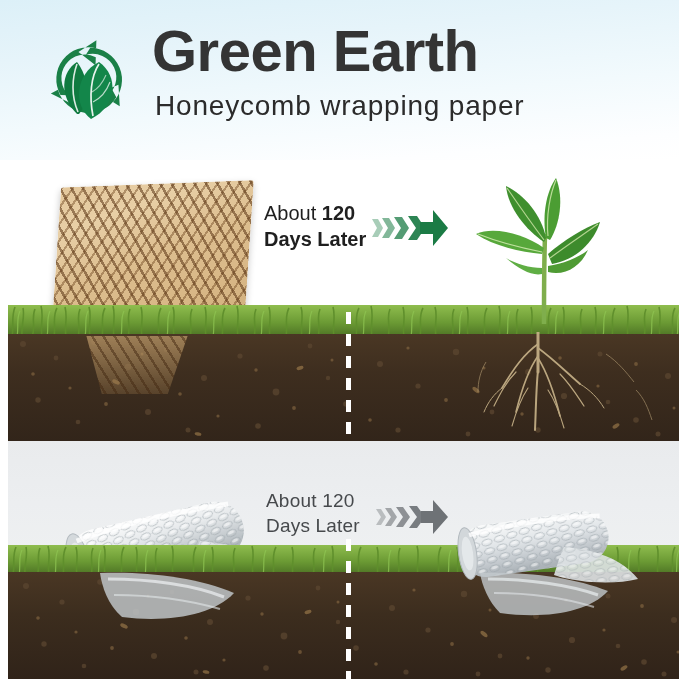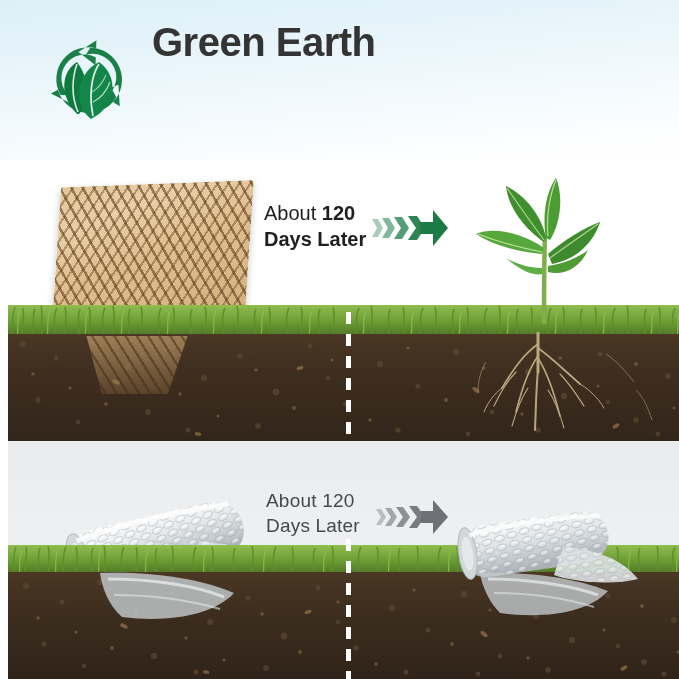--- a/index.html
+++ b/index.html
@@ -13,21 +13,21 @@
 
   
   .header {
     position: absolute; left:0; top:0; width:679px; height:160px;
     background: linear-gradient(175deg, #dcf0f8 0%, #e6f4fa 28%, #f2fafd 60%, #fdfeff 88%, #ffffff 100%);
     overflow: hidden;
   }
   .logo-wrap { position:absolute; left:33px; top:26px; width:112px; height:108px; }
   .brand-title {
     position:absolute; left:152px; top:22px;
-    font-size:40px; font-weight:700; color:#343434;
+    font-size:58px; font-weight:700; color:#343434;
     letter-spacing:-0.5px; line-height:1; white-space:nowrap;
   }
   .brand-sub {
     position:absolute; left:155px; top:90px;
     font-size:28px; font-weight:300; color:#2b2b2b;
     letter-spacing:0.8px; line-height:1.15; white-space:nowrap;
   }
 
   
   .panel { position:absolute; left:8px; width:679px; overflow:hidden; }
@@ -116,20 +116,21 @@
         <g>
           <path d="M58 93 C40 80 42 48 66 36 C86 50 84 80 58 93 Z" fill="#13864a"></path>
           <path d="M60 90 C56 70 58 50 66 38" stroke="#ffffff" stroke-width="1.7" fill="none" opacity=".9"></path>
           <path d="M60 76 C68 72 74 64 77 56" stroke="#ffffff" stroke-width="1.2" fill="none" opacity=".7"></path>
           <path d="M59 66 C66 62 70 56 73 49" stroke="#ffffff" stroke-width="1.1" fill="none" opacity=".6"></path>
         </g>
       </svg>
     </div>
 
     <div class="brand-title">Green Earth</div>
+    <div class="brand-sub">Honeycomb wrapping paper</div>
   </div>
 
   <div class="panel panel-top">
 
     <div class="sky sky-top"></div>
 
     <div class="honeycomb" style="left:48px; top:24px; width:193px; height:148px;
                 transform: rotate(-2.2deg) skewX(-6deg);
                 border-radius:3px;"></div>
 

